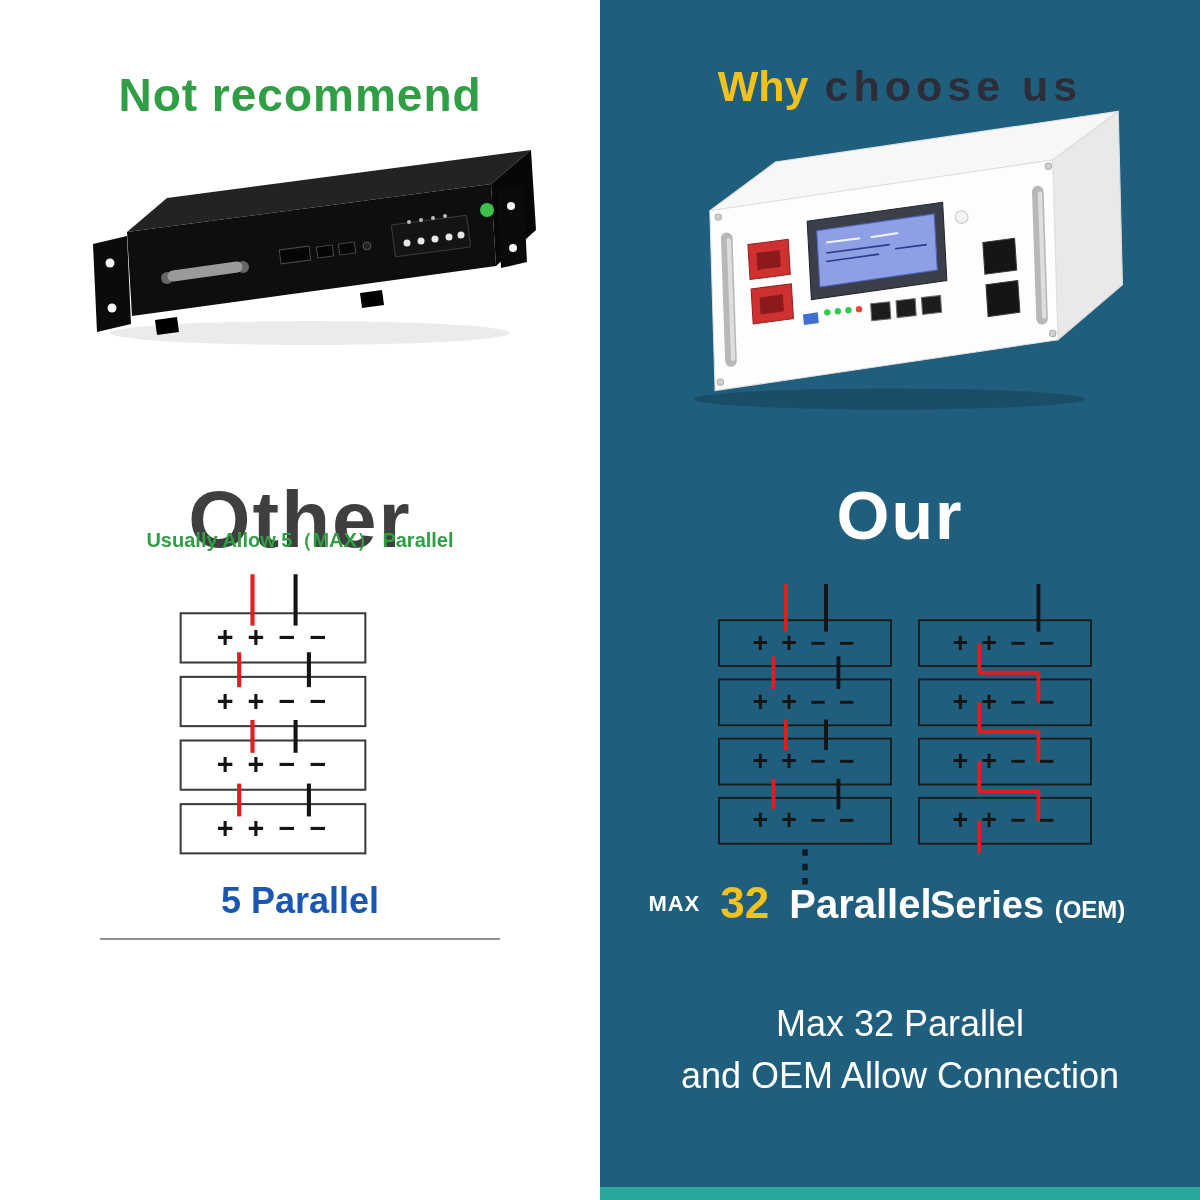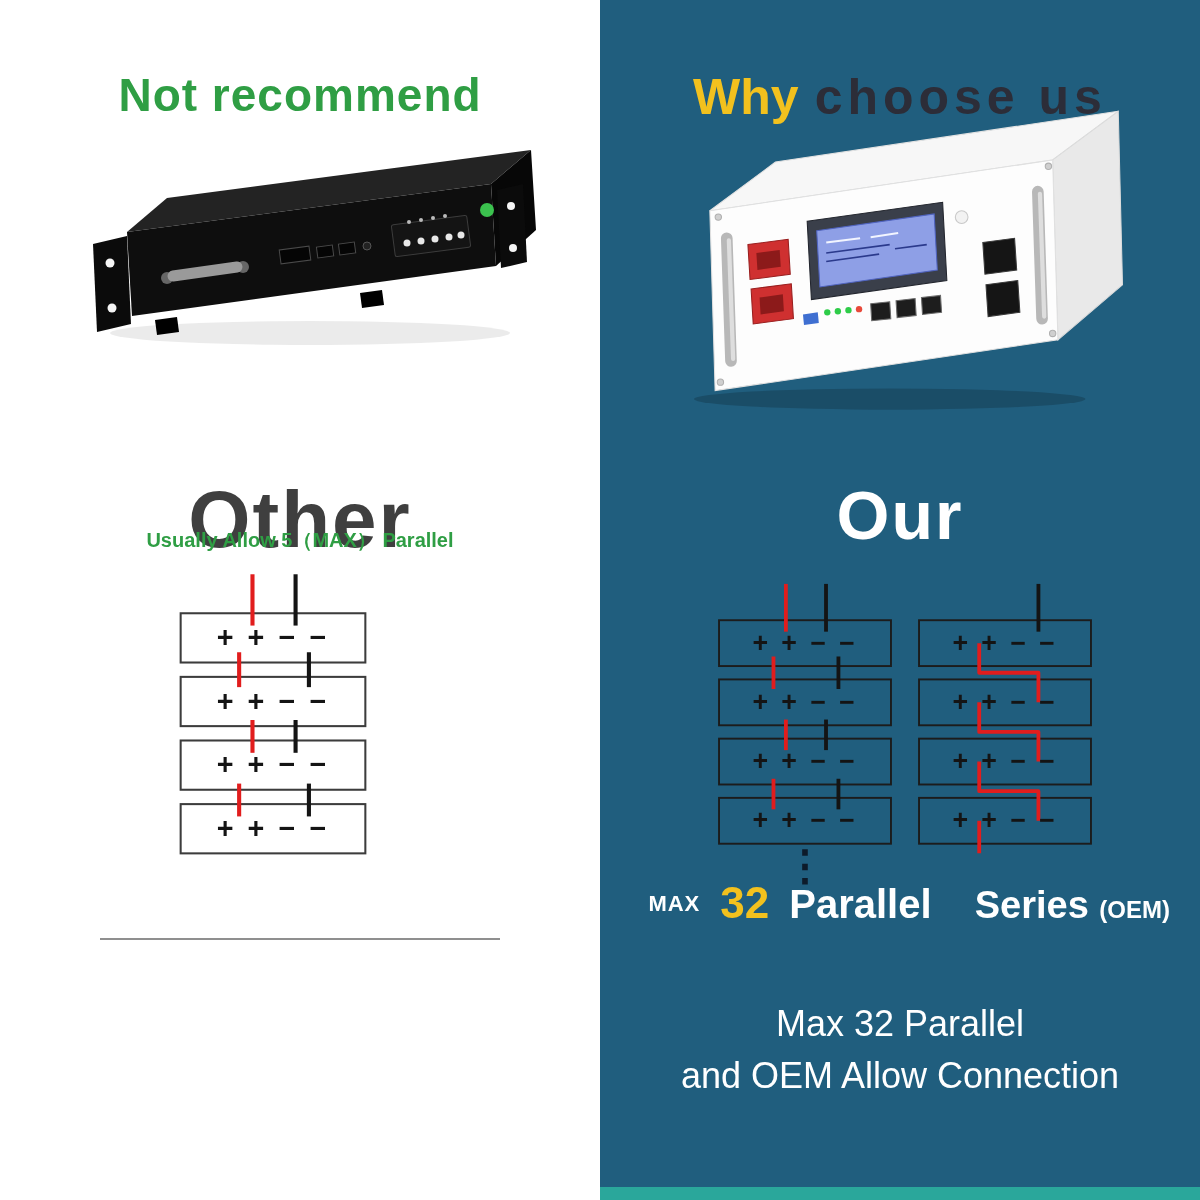--- a/index.html
+++ b/index.html
@@ -18,34 +18,34 @@
   .not-recommend{top:30px;font-size:46px;font-weight:700;color:#2f9e44;letter-spacing:1px;}
   .black-unit-wrap{top:128px;left:55px;width:490px;height:245px;}
   .other-title{top:420px;font-size:80px;font-weight:800;color:#3f3f3f;letter-spacing:2px;}
   .allow-line{top:527px;font-size:20px;font-weight:700;color:#2f9e44;}
   .diagram-left-wrap{top:572px;left:155px;width:236px;height:298px;}
   .five-parallel{top:880px;font-size:36px;font-weight:700;color:#1a57b5;}
   .divider{top:938px;left:100px;width:400px;height:0;border-top:2px solid #8f8f8f;}
   .left-footer{top:985px;font-size:36px;color:#4c4c4c;line-height:1.45;font-weight:400;}
 
   
-  .why-heading{top:26px;font-size:50px;font-weight:800;}
+  .why-heading{top:26px;font-size:43px;font-weight:800;}
   .why-heading .why{color:#f2c11e;margin-right:16px;}
   .why-heading .choose{color:#2c2d38;letter-spacing:5px;}
   .white-unit-wrap{top:88px;left:25px;width:540px;height:328px;}
   .our-title{top:430px;font-size:68px;font-weight:800;color:#ffffff;letter-spacing:2px;text-align:center;}
   .stack-parallel-wrap{top:582px;left:95px;width:220px;height:277px;}
   .stack-series-wrap{top:582px;left:295px;width:220px;height:277px;}
   .ellipsis{top:845px;left:175px;width:60px;text-align:center;font-size:42px;line-height:1;
             font-weight:700;color:#0d1b2a;}
   .parallel-caption{top:878px;left:40px;width:300px;text-align:center;color:#fff;white-space:nowrap;}
   .parallel-caption .max{font-size:22px;font-weight:700;vertical-align:7px;letter-spacing:1px;}
   .parallel-caption .num32{font-size:44px;font-weight:700;color:#f2c11e;margin:0 20px;}
   .parallel-caption .par{font-size:40px;font-weight:700;}
-  .series-caption{top:884px;left:330px;width:240px;text-align:right;color:#fff;font-size:38px;
+  .series-caption{top:884px;left:330px;width:240px;text-align:left;color:#fff;font-size:38px;
                   font-weight:700;white-space:nowrap;}
   .series-caption .oem{font-size:24px;font-weight:700;}
   .right-footer{top:998px;font-size:36px;color:#ffffff;line-height:1.45;font-weight:400;}
   .accent-strip{bottom:0;left:0;width:600px;height:13px;background:#2aa79b;}
 
   
   svg{display:block;width:100%;height:100%;}
   .cell-left{fill:#ffffff;stroke:#3c3c3c;stroke-width:2;}
   .cell-right{fill:none;stroke:#1c1c1c;stroke-width:2;}
   .term{font-family:"Liberation Sans",sans-serif;font-size:28px;font-weight:bold;
@@ -125,20 +125,21 @@
         <line class="wb" x1="150" y1="78" x2="150" y2="112"></line>
         <line class="wb" x1="137" y1="144" x2="137" y2="176"></line>
         <line class="wb" x1="150" y1="206" x2="150" y2="238"></line>
         <text class="term" x="115" y="73">+ + − −</text>
         <text class="term" x="115" y="135">+ + − −</text>
         <text class="term" x="115" y="197">+ + − −</text>
         <text class="term" x="115" y="259">+ + − −</text>
       </svg>
     </div>
 
+    <div class="abs ctr five-parallel">5 Parallel</div>
 
     <div class="abs divider"></div>
 
   </section>
 
   <section class="panel right">
 
     <h2 class="abs ctr why-heading">
       <span class="why">Why</span><span class="choose">choose us</span>
     </h2>

